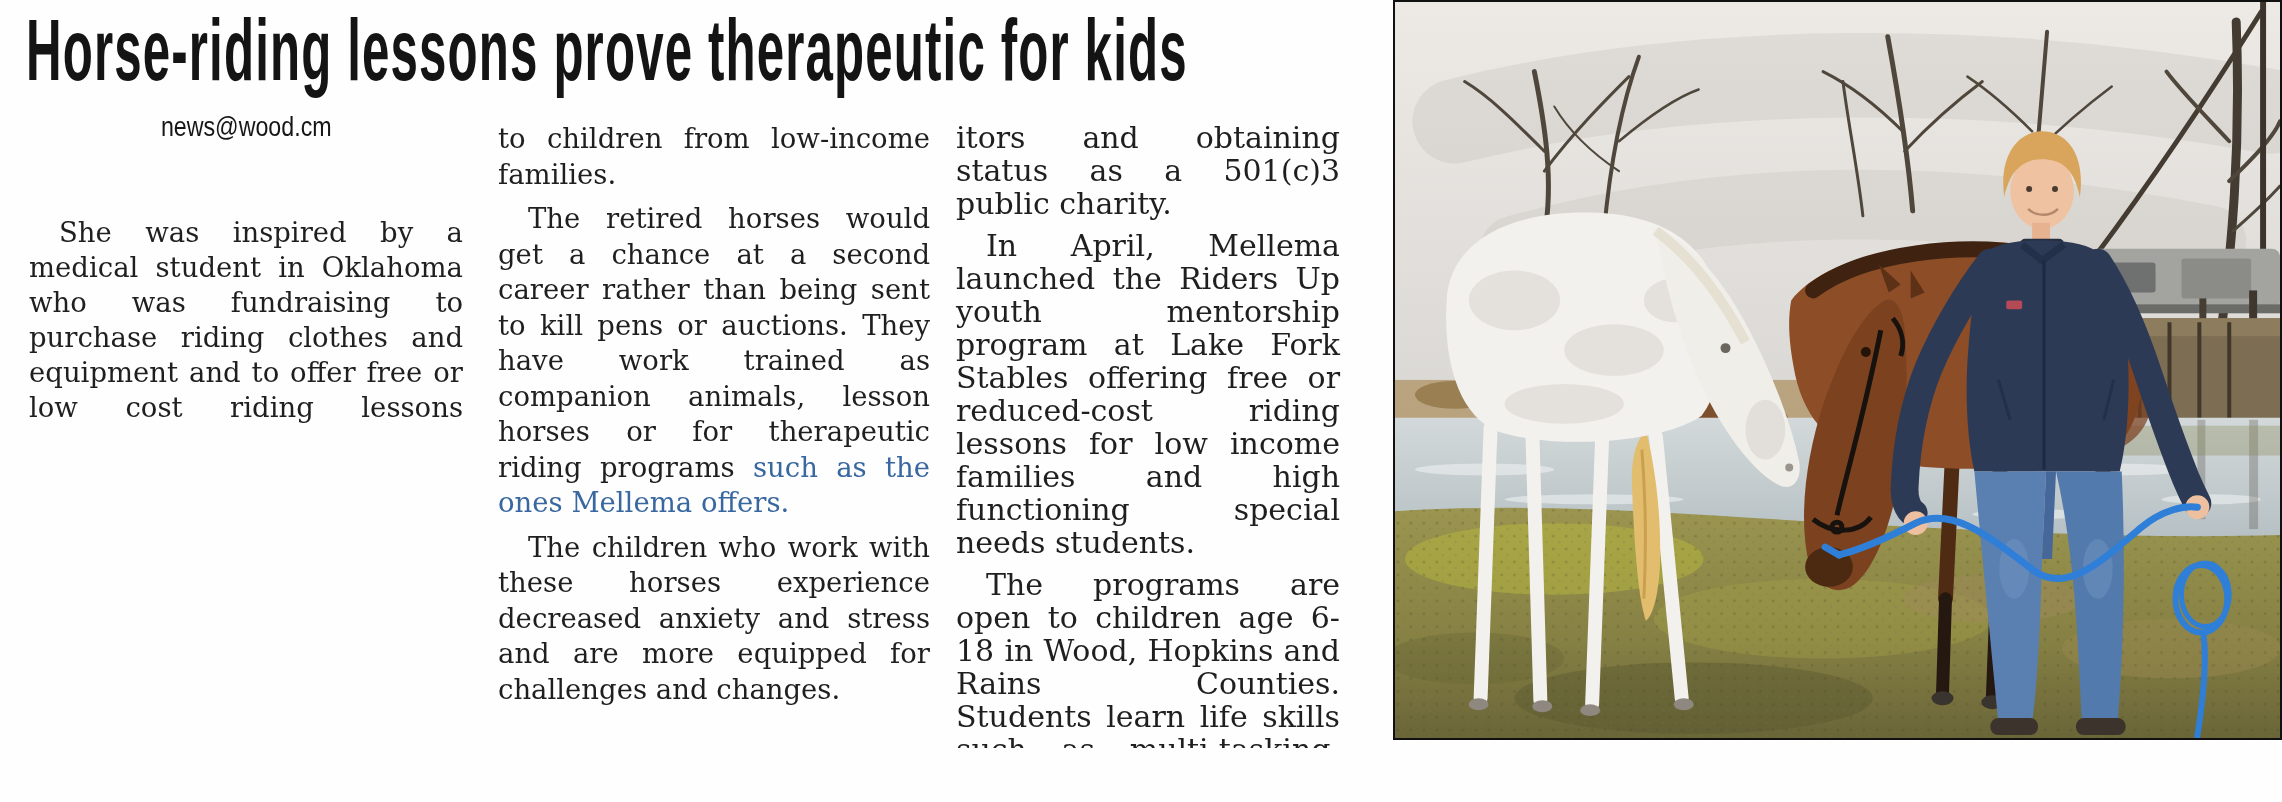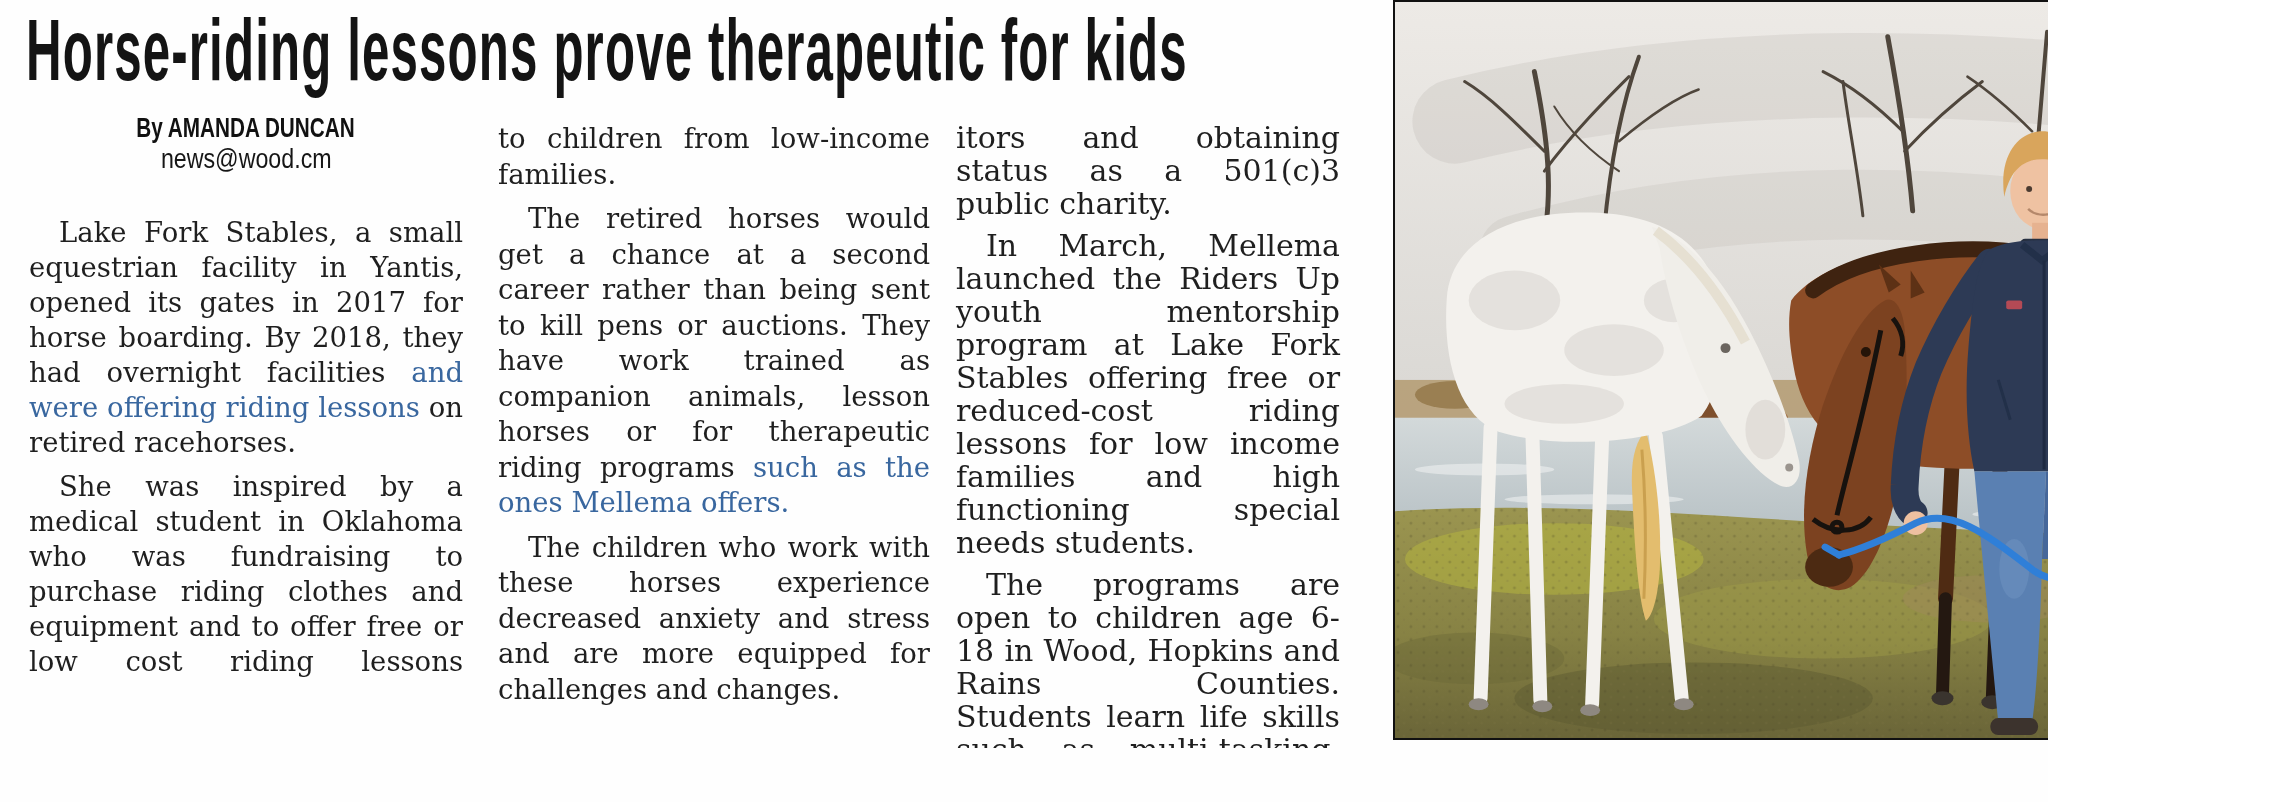--- a/index.html
+++ b/index.html
@@ -1,16 +1,16 @@
 <!DOCTYPE html>
 <html style="--tint_blue: #39679f; --text: #1f1f1f; --photo_border: #111111; --sky: #e9e7e3; --grass: #8f8a48; --water: #c9d1d4; --white_horse: #f3f1ed; --bay_horse: #8d4d27; --jacket_navy: #2d3a55; --jeans_blue: #5a80b2; --rope_blue: #2f7fd8; --hair_blonde: #d9a55c;"><head>
 <meta charset="utf-8">
 <style>
   html,body{margin:0;padding:0;background:#ffffff;}
-  .page{position:relative;width:2048px;height:802px;background:#fefefe;overflow:hidden;
+  .page{position:relative;width:2282px;height:802px;background:#fefefe;overflow:hidden;
         font-family:"DejaVu Serif", serif;color:#1f1f1f;}
 
   
   .headline{position:absolute;left:26px;top:0px;margin:0;white-space:nowrap;
     font-family:"Liberation Sans", sans-serif;font-weight:700;font-size:88px;line-height:100px;
     letter-spacing:2px;color:#141414;transform:scaleX(0.56);transform-origin:left top;}
 
   
   .byline-block{position:absolute;left:20px;top:112px;width:452px;text-align:center;}
   .byline{font-family:"Liberation Sans", sans-serif;font-weight:700;font-size:28px;line-height:32px;
@@ -37,36 +37,34 @@
   .photo-fig svg{display:block;width:100%;height:100%;}
 </style>
 </head>
 <body>
 
 <div class="page">
 
   <h1 class="headline">Horse-riding lessons prove therapeutic for kids</h1>
 
   <div class="byline-block">
-    <div><span class="byline">By AMANDA DUNCAN</span></div>
     <div><span class="byline-email">news@wood.cm</span></div>
   </div>
 
   <div class="col col1">
-      <p class="indent"><span>Lake Fork Stables, a small equestrian facility in Yantis, opened its gates in 2017 for horse boarding. By 2018, they had overnight facilities </span><span class="tint">and were offering riding lessons</span><span> on retired racehorses.</span></p>
       <p class="indent flow"><span>She was inspired by a medical student in Oklahoma who was fundraising to purchase riding clothes and equipment and to offer free or low cost riding lessons</span></p>
     </div>
   <div class="col col2">
       <p><span>to children from low-income families.</span></p>
       <p class="indent"><span>The retired horses would get a chance at a second career rather than being sent to kill pens or auctions. They have work trained as companion animals, lesson horses or for therapeutic riding programs </span><span class="tint">such as the ones Mellema offers.</span></p>
       <p class="indent"><span>The children who work with these horses experience decreased anxiety and stress and are more equipped for challenges and changes.</span></p>
     </div>
   <div class="col col3">
       <p><span>itors and obtaining status as a 501(c)3 public charity.</span></p>
-      <p class="indent"><span>In March, Mellema launched the Riders Up youth mentorship program at Lake Fork Stables offering free or reduced-cost riding lessons for low income families and high functioning special needs students.</span></p>
+      <p class="indent"><span>In April, Mellema launched the Riders Up youth mentorship program at Lake Fork Stables offering free or reduced-cost riding lessons for low income families and high functioning special needs students.</span></p>
       <p class="indent flow"><span>The programs are open to children age 6-18 in Wood, Hopkins and Rains Counties. Students learn life skills such as multi-tasking, focus, coordination, balance, memory and more. The lessons focus on</span></p>
     </div>
 
 
   <figure class="photo-fig">
     <svg viewBox="0 0 889 740" preserveAspectRatio="none" role="img">
       <defs>
         <linearGradient id="skyG" x1="0" y1="0" x2="0" y2="1">
           <stop offset="0" stop-color="#edeae6"></stop>
             <stop offset="1" stop-color="#d9d7d3"></stop>

